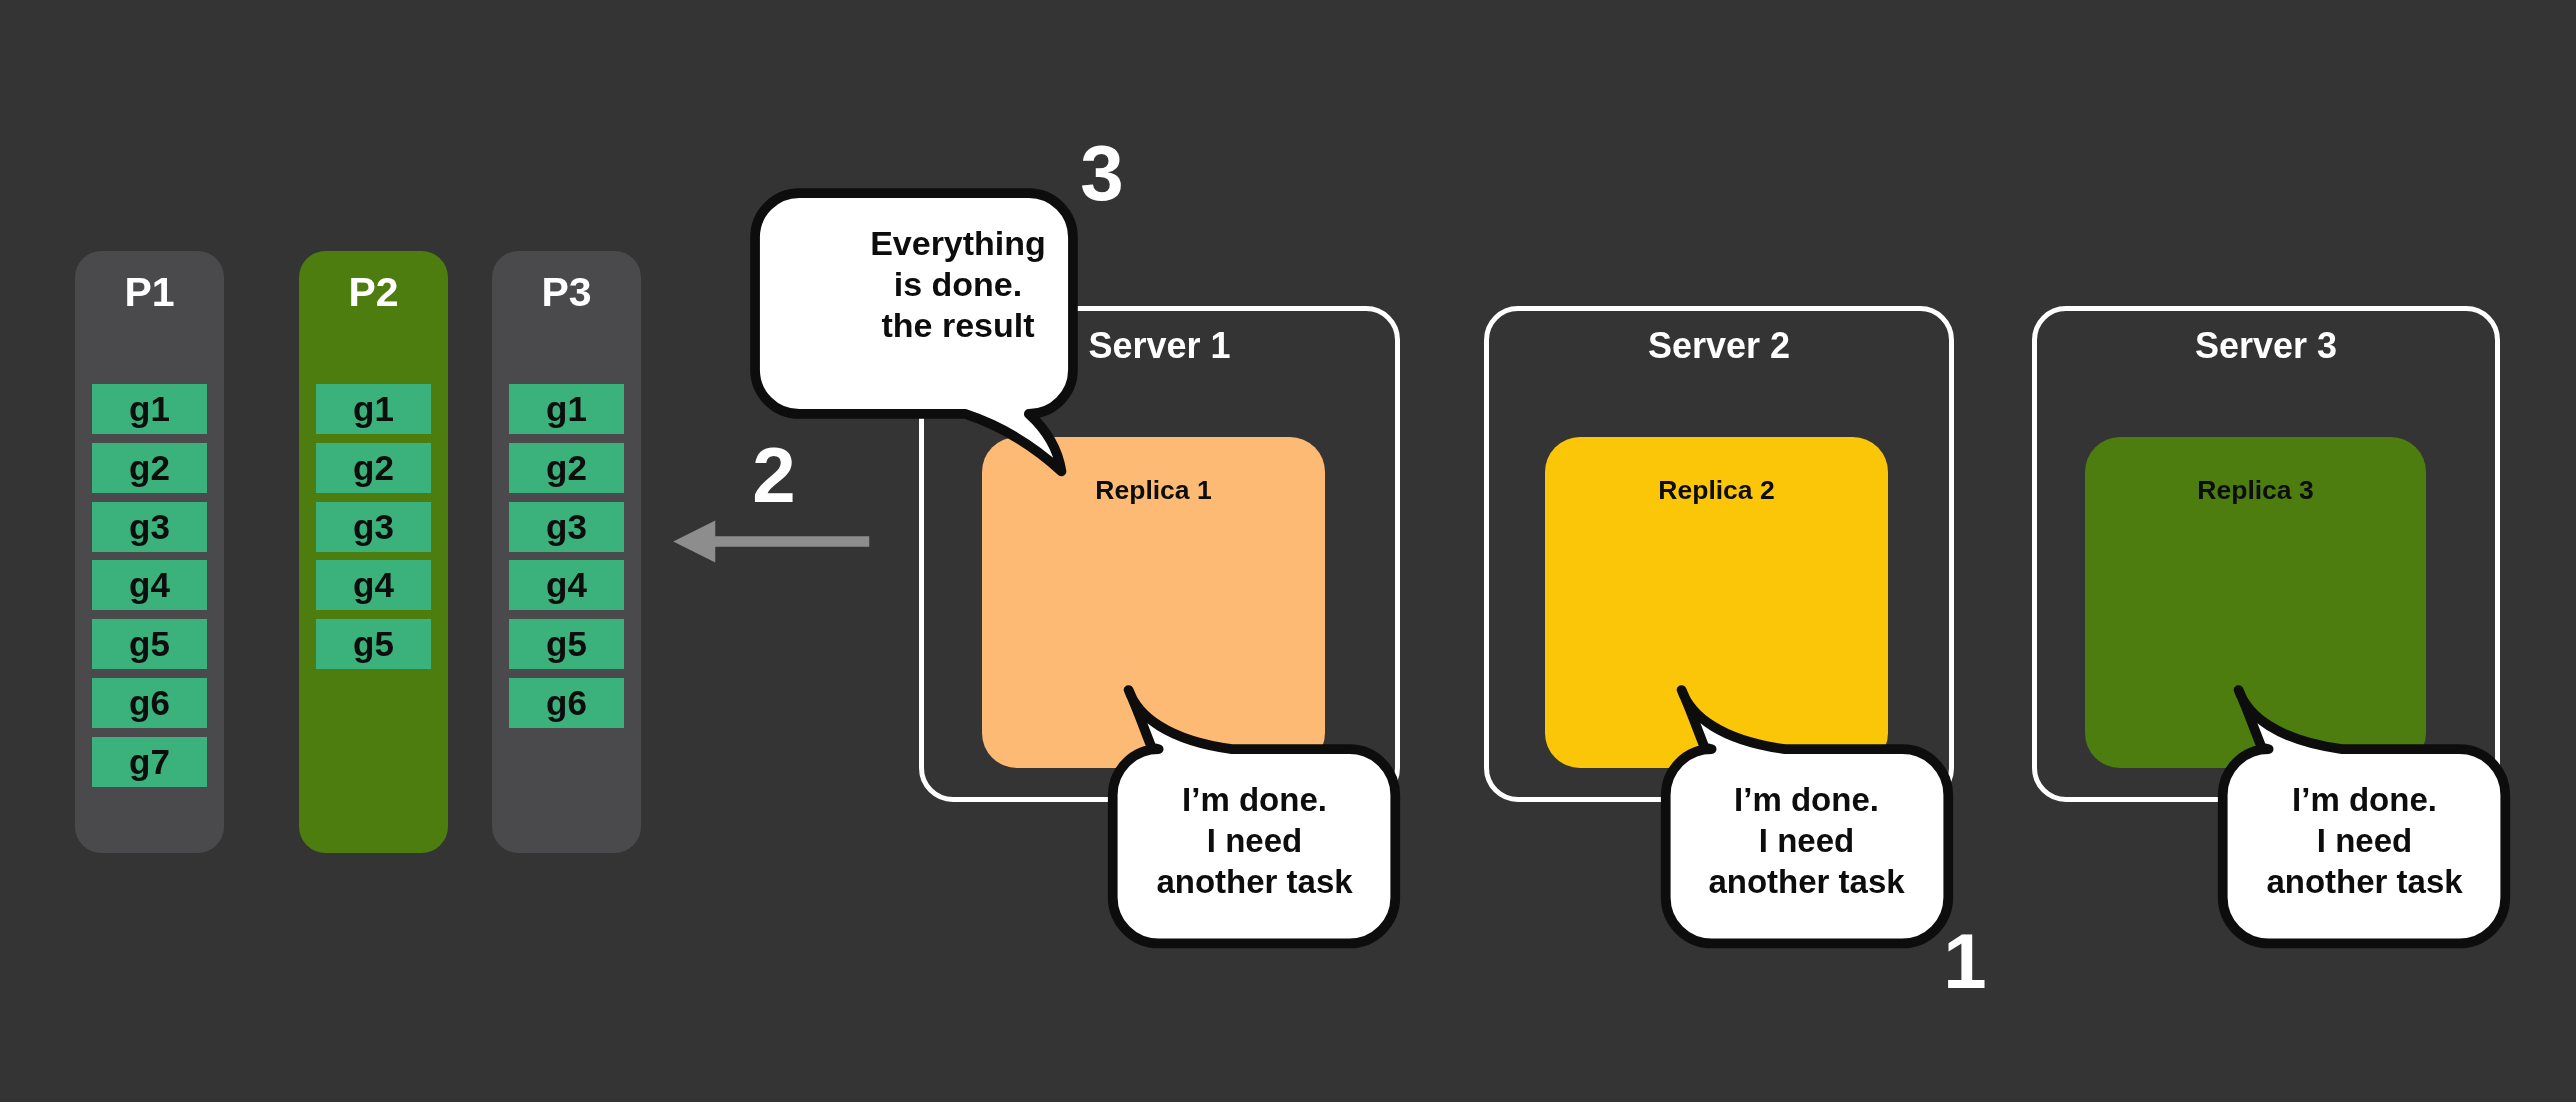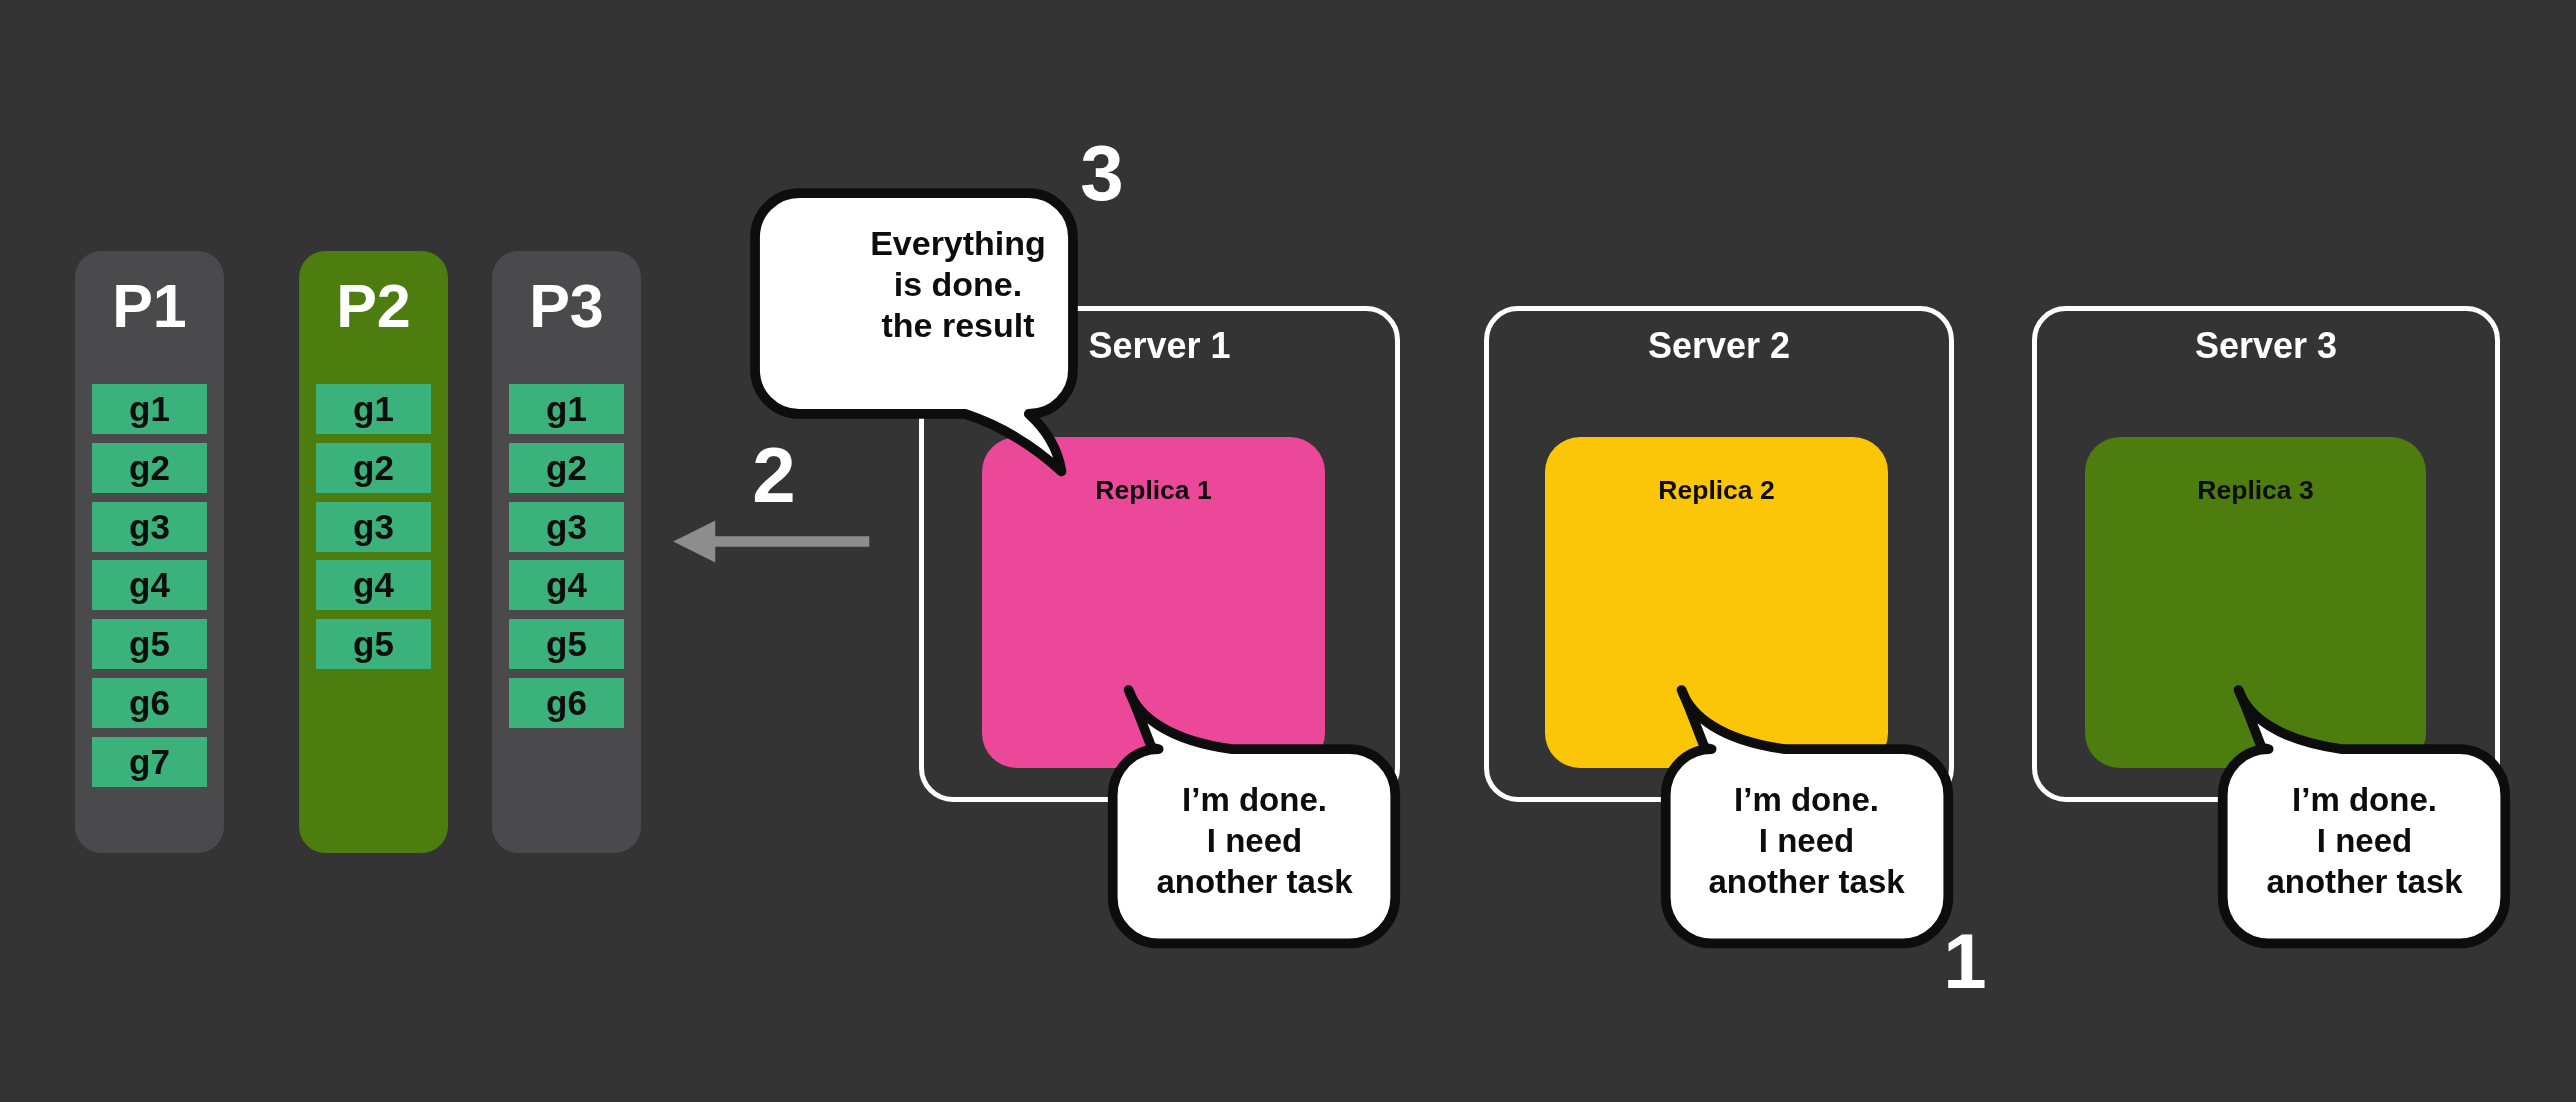--- a/index.html
+++ b/index.html
@@ -1,21 +1,21 @@
 <!DOCTYPE html>
 <html style="font-size:14px"><head>
 <meta charset="utf-8">
 <style>
   html,body{margin:0;padding:0;}
   body{width:2576px;height:1102px;overflow:hidden;font-family:"Liberation Sans",sans-serif;}
   #stage{position:absolute;left:0;top:0;width:2576px;height:1102px;}
 
   
   .pcol{position:absolute;top:251px;width:149px;height:602px;border-radius:26.5px;}
-  .pcol-title{padding-top:30px;text-align:center;font-size:61px;font-weight:700;color:#ffffff;line-height:51px;}
+  .pcol-title{padding-top:16px;text-align:center;font-size:41px;font-weight:700;color:#ffffff;line-height:51px;}
   .chips{position:absolute;top:133px;left:0;right:0;}
   .chip{width:115px;height:50px;margin:0 auto 8.8px auto;display:flex;align-items:center;justify-content:center;
         font-size:35px;font-weight:700;color:#0d0d0d;}
 
   
   .stepnum{position:absolute;width:106px;text-align:center;font-size:78px;font-weight:700;color:#ffffff;line-height:78px;}
 
   
   .server{position:absolute;top:306px;height:496px;border:5.3px solid #ffffff;border-radius:34px;box-sizing:border-box;}
   .server-title{margin-top:15px;text-align:center;font-size:36px;font-weight:700;color:#ffffff;line-height:39px;}
@@ -84,21 +84,21 @@
   </div>
 
   <div class="server" style="left:1484px;width:470px;">
     <div class="server-title">Server 2</div>
   </div>
 
   <div class="server" style="left:2032px;width:468px;">
     <div class="server-title">Server 3</div>
   </div>
 
-  <div class="replica" style="left: 982px; width: 343px; background: #ec4899;">
+  <div class="replica" style="left: 982px; width: 343px; background: #fdba74;">
     <div class="replica-label">Replica 1</div>
   </div>
   <div class="replica" style="left: 1537px; width: 343px; background: rgb(252, 198, 8); margin-left: 8px;">
     <div class="replica-label">Replica 2</div>
   </div>
   <div class="replica" style="left: 2085px; width: 341px; background: #4d7c0f;">
     <div class="replica-label">Replica 3</div>
   </div>
 
   <svg class="bubble-svg" style="left:748px;top:186px;" width="332" height="297" viewBox="-8 -8 376 336">

